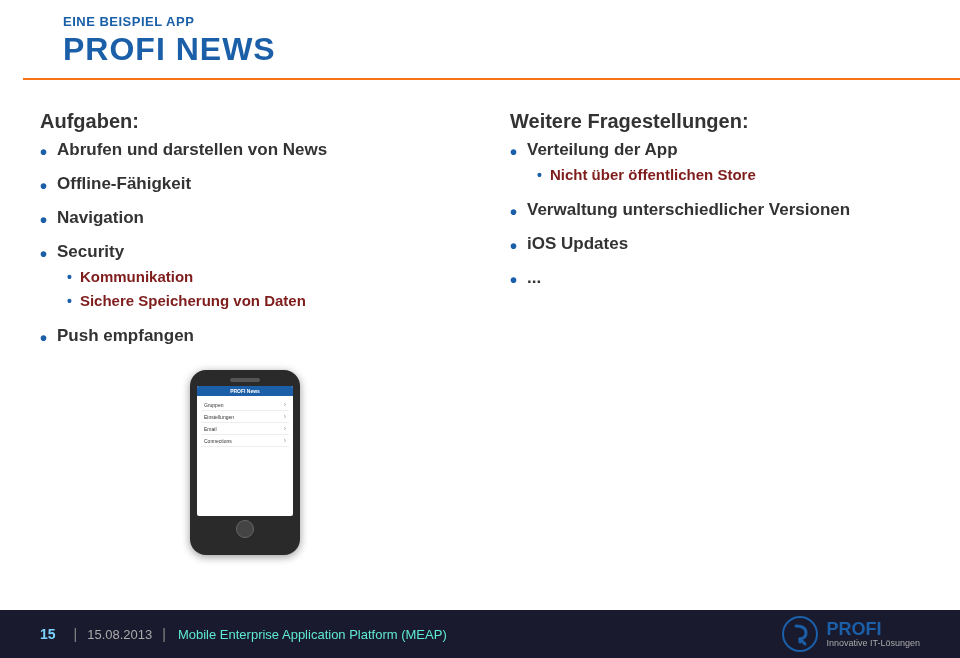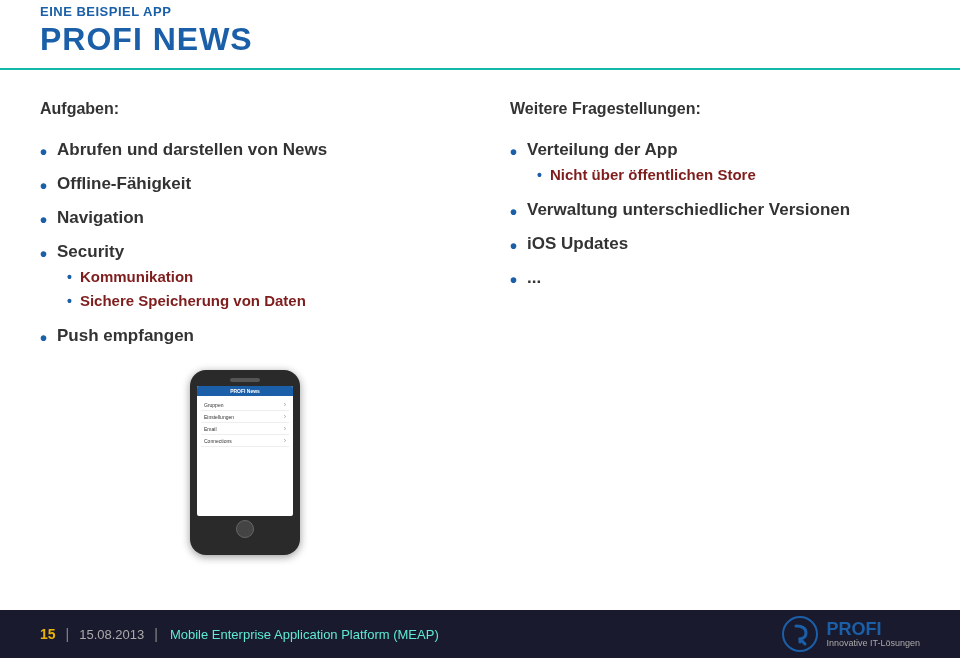--- a/index.html
+++ b/index.html
@@ -8,22 +8,23 @@
       background: #fff;
       width: 960px;
       height: 658px;
       overflow: hidden;
       display: flex;
       flex-direction: column;
     }
 
     
     .header {
-      padding: 4px 40px 10px 40px;
-      border-bottom: 2px solid #14b8a6;
+      padding: 14px 40px 10px 40px;
+      border-bottom: 2px solid #f97316;
+      margin-left: 23px;
     }
     .header-subtitle {
       font-size: 13px;
       color: #1a5fa8;
       font-weight: bold;
       letter-spacing: 0.5px;
       text-transform: uppercase;
       margin-bottom: 2px;
     }
     .header-title {
@@ -45,24 +46,24 @@
       flex: 1;
       padding-right: 40px;
     }
 
     .right-column {
       flex: 1;
       padding-left: 20px;
     }
 
     .section-title {
-      font-size: 16px;
+      font-size: 20px;
       font-weight: bold;
       color: #333;
-      margin-bottom: 22px;
+      margin-bottom: 7px;
     }
 
     .bullet-list {
       list-style: none;
       padding: 0;
       font-weight: bold;
     }
 
     .bullet-list > li {
       font-size: 17px;
@@ -191,23 +192,24 @@
     .footer {
       background: #1a1a2e;
       height: 48px;
       display: flex;
       align-items: center;
       padding: 0 40px;
       flex-shrink: 0;
     }
 
     .footer-page {
-      color: #eab308;
+      color: #7dd3fc;
       font-size: 14px;
       font-weight: bold;
+      margin-right: 8px;
     }
 
     .footer-divider {
       color: #888;
       margin: 0 10px;
       font-size: 14px;
     }
 
     .footer-date {
       color: #aaa;

